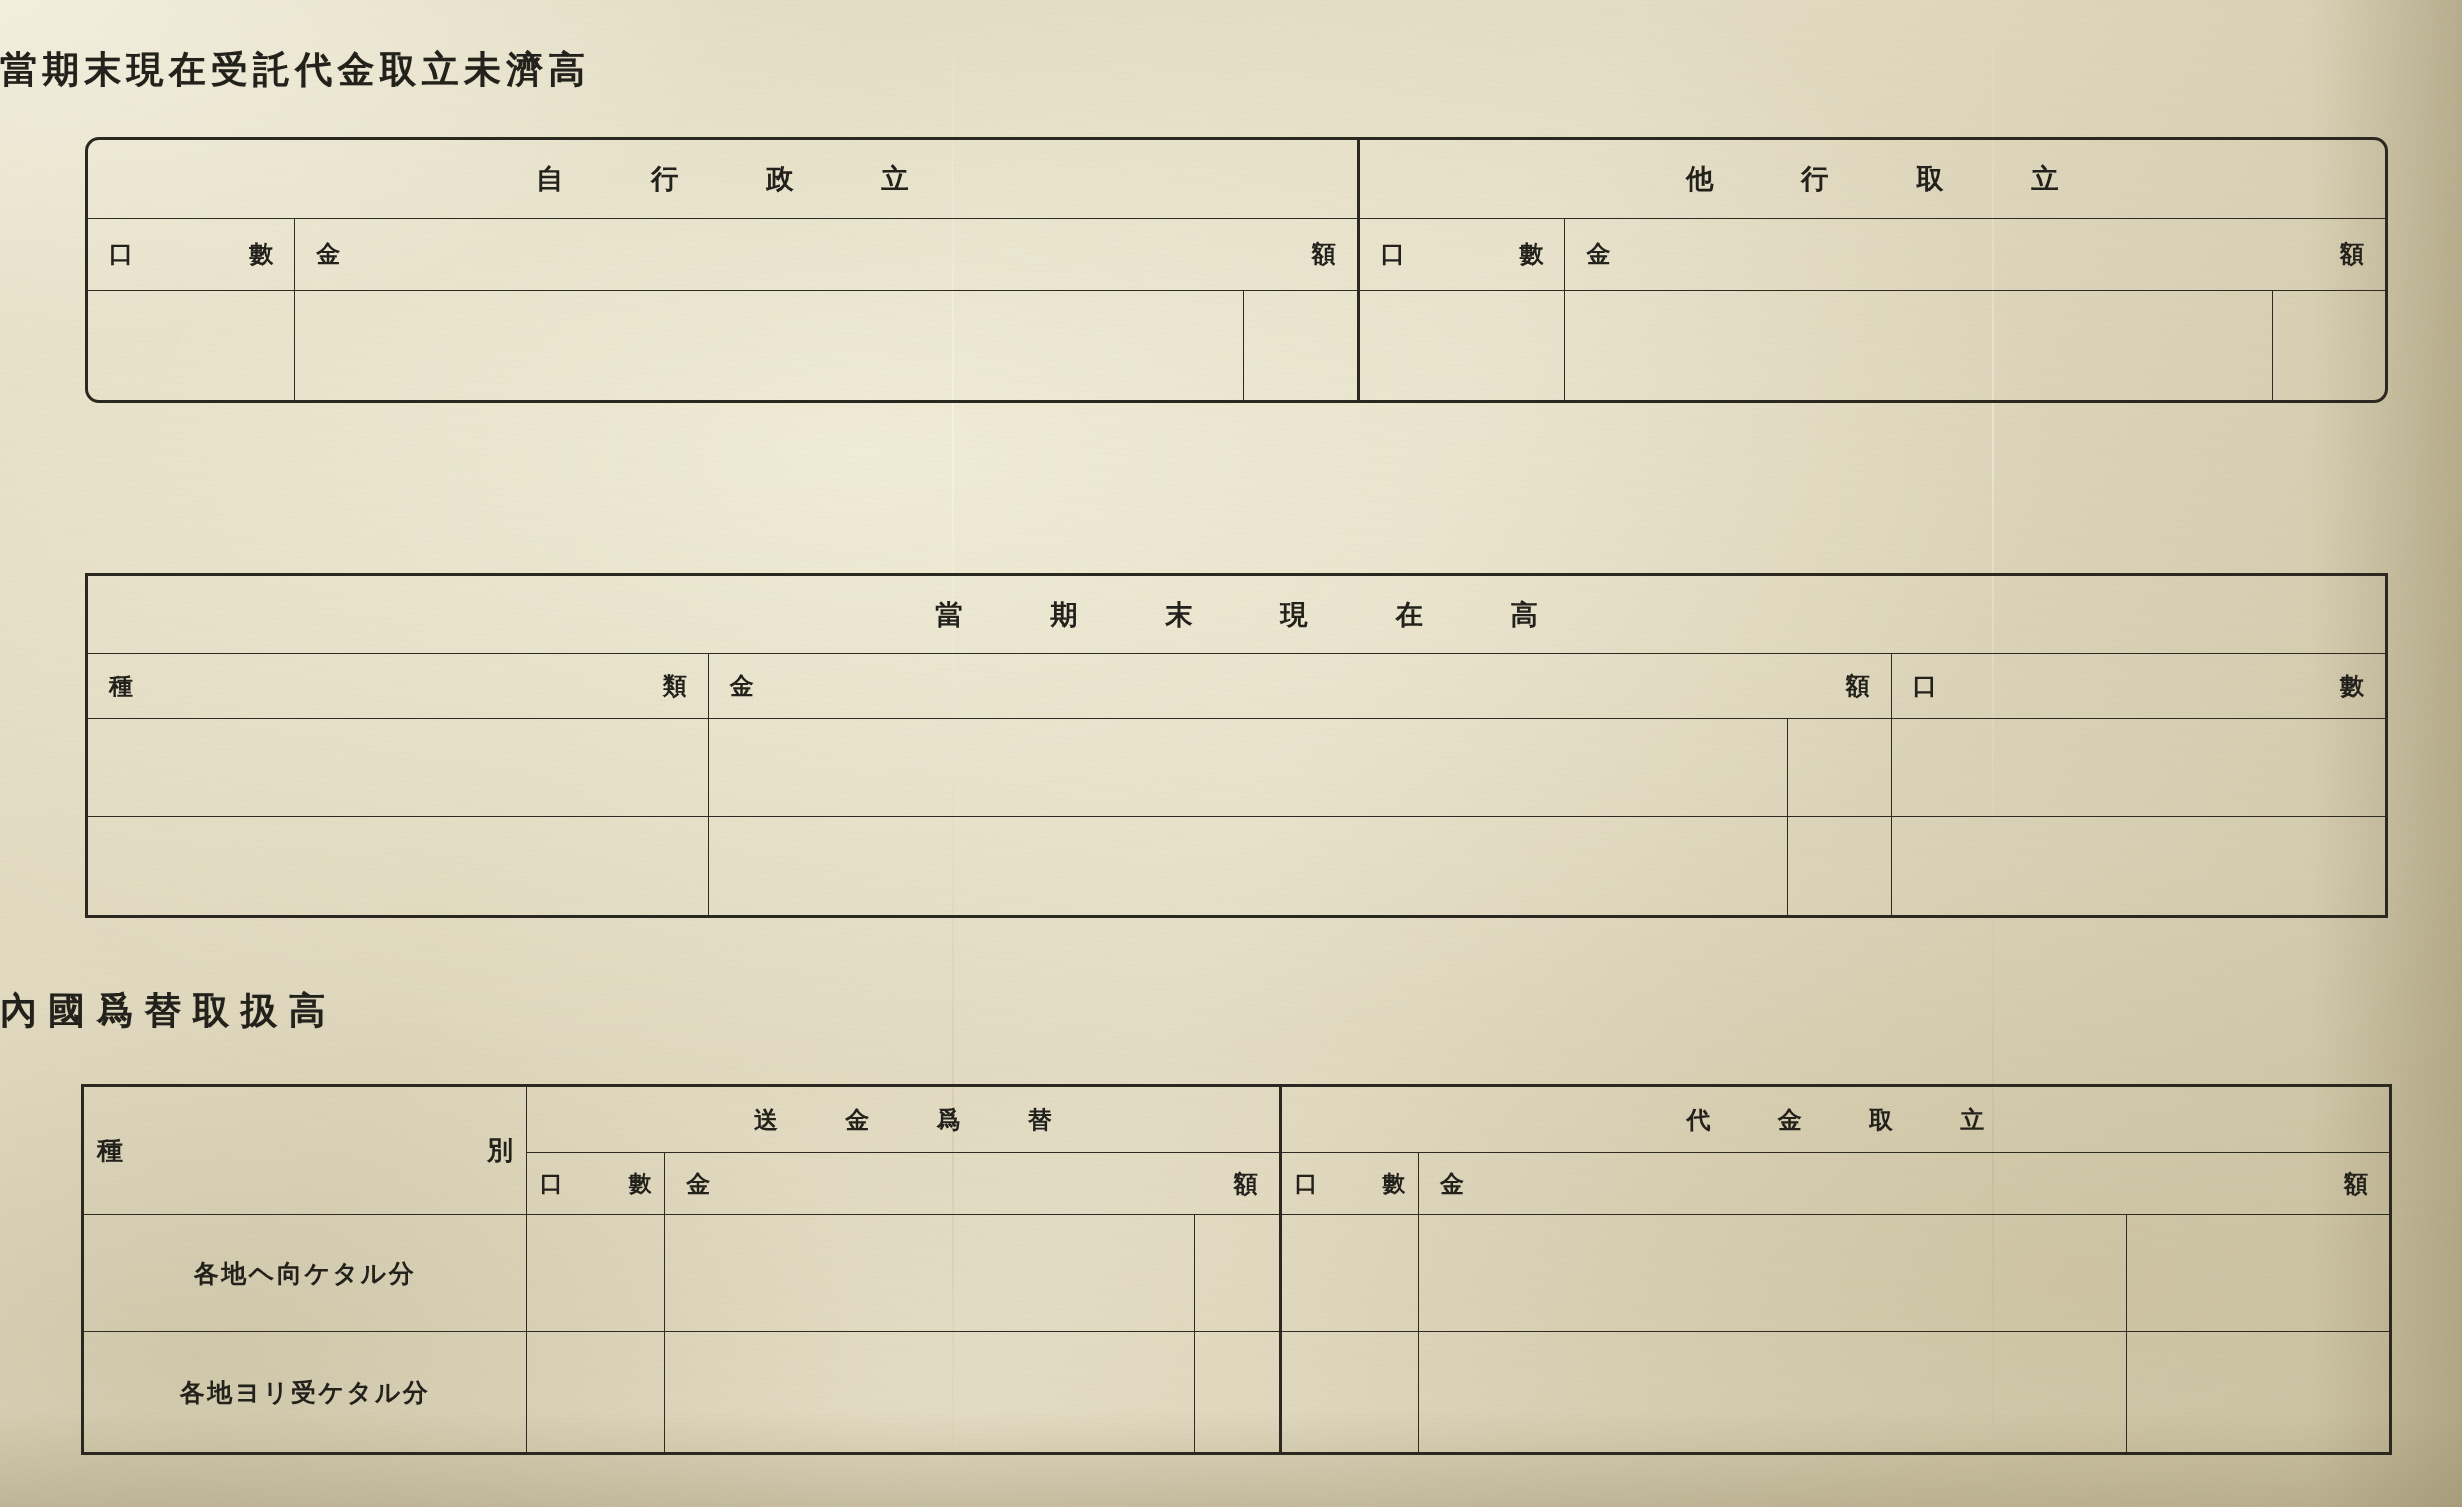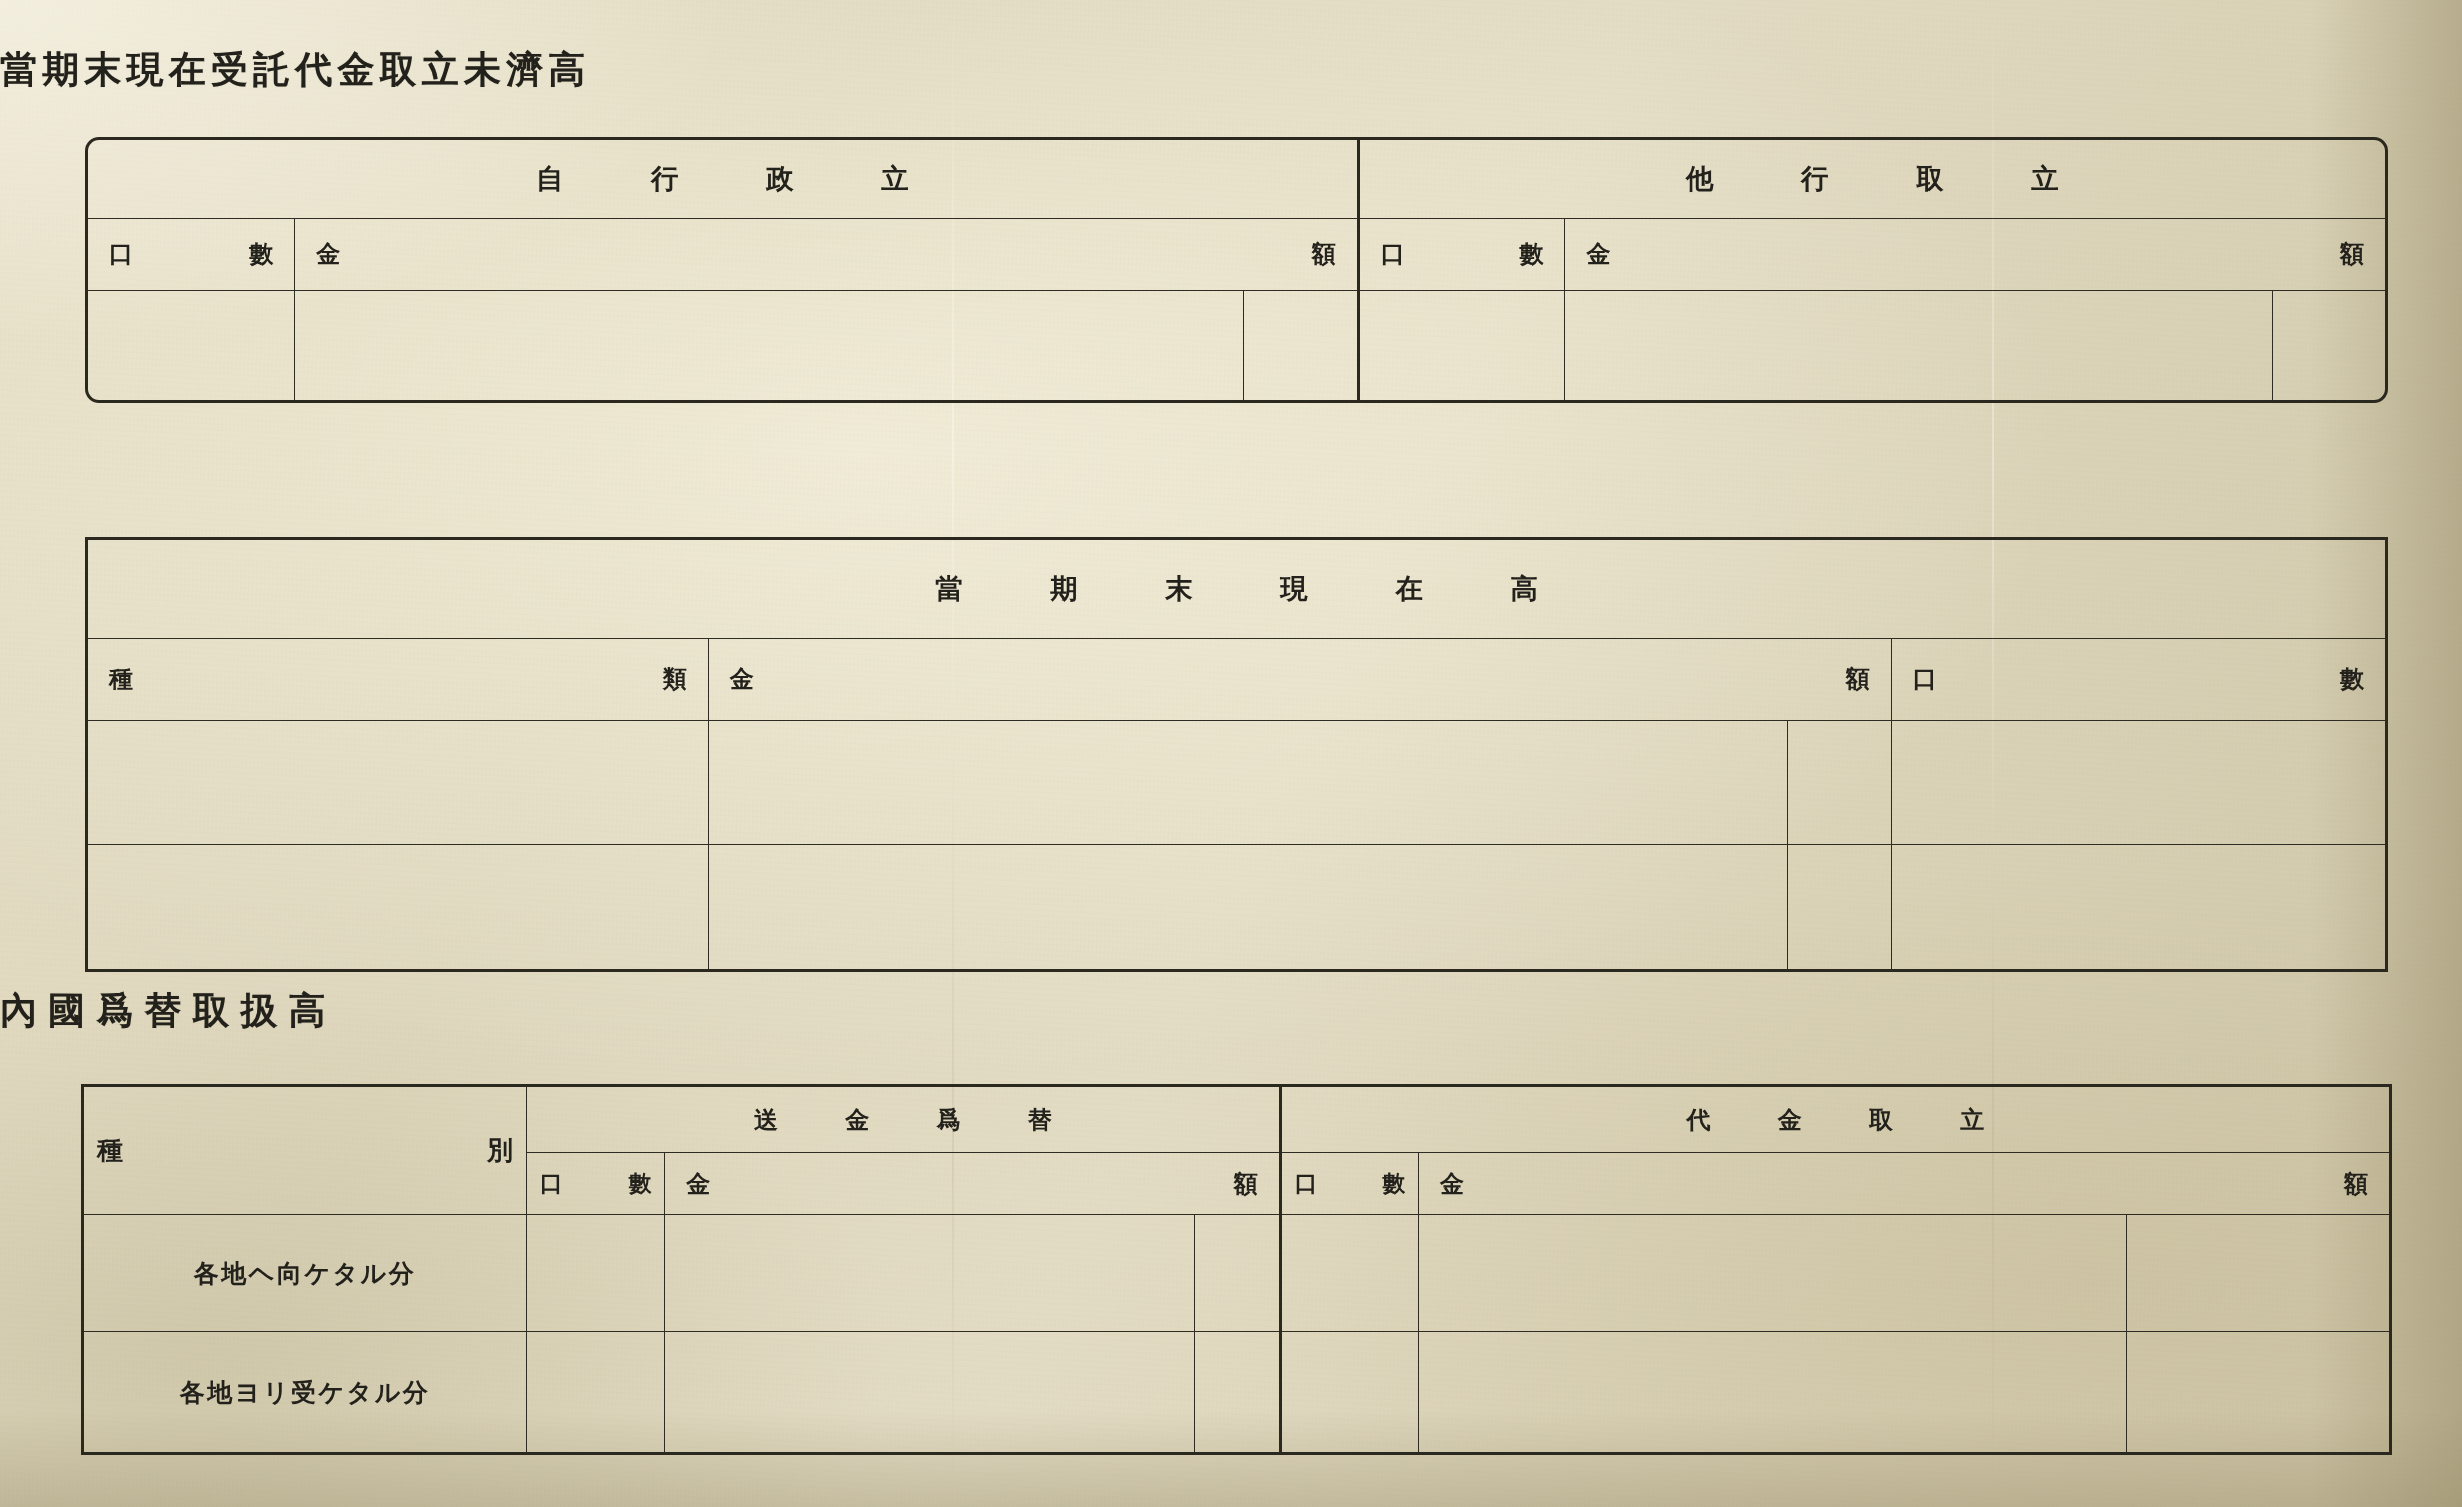--- a/index.html
+++ b/index.html
@@ -196,21 +196,21 @@
           <td colspan="2" class="no-bottom empty-cell"></td>
           <td class="no-bottom thick-left empty-cell"></td>
           <td colspan="2" class="no-bottom empty-cell"></td>
           <td class="no-bottom no-right empty-cell"></td>
         </tr>
       </tbody>
     </table>
   </div>
 
 
-  <div class="tbl" style="left:85px; top:537px; width:2303px; height:435px;">
+  <div class="tbl" style="left:85px; top:573px; width:2303px; height:345px;">
     <table>
       <colgroup>
         <col style="width:13.5%">
         <col style="width:13.5%">
         <col style="width:25.0%">
         <col style="width:22.0%">
         <col style="width:4.5%">
         <col style="width:10.0%">
         <col style="width:11.5%">
       </colgroup>

